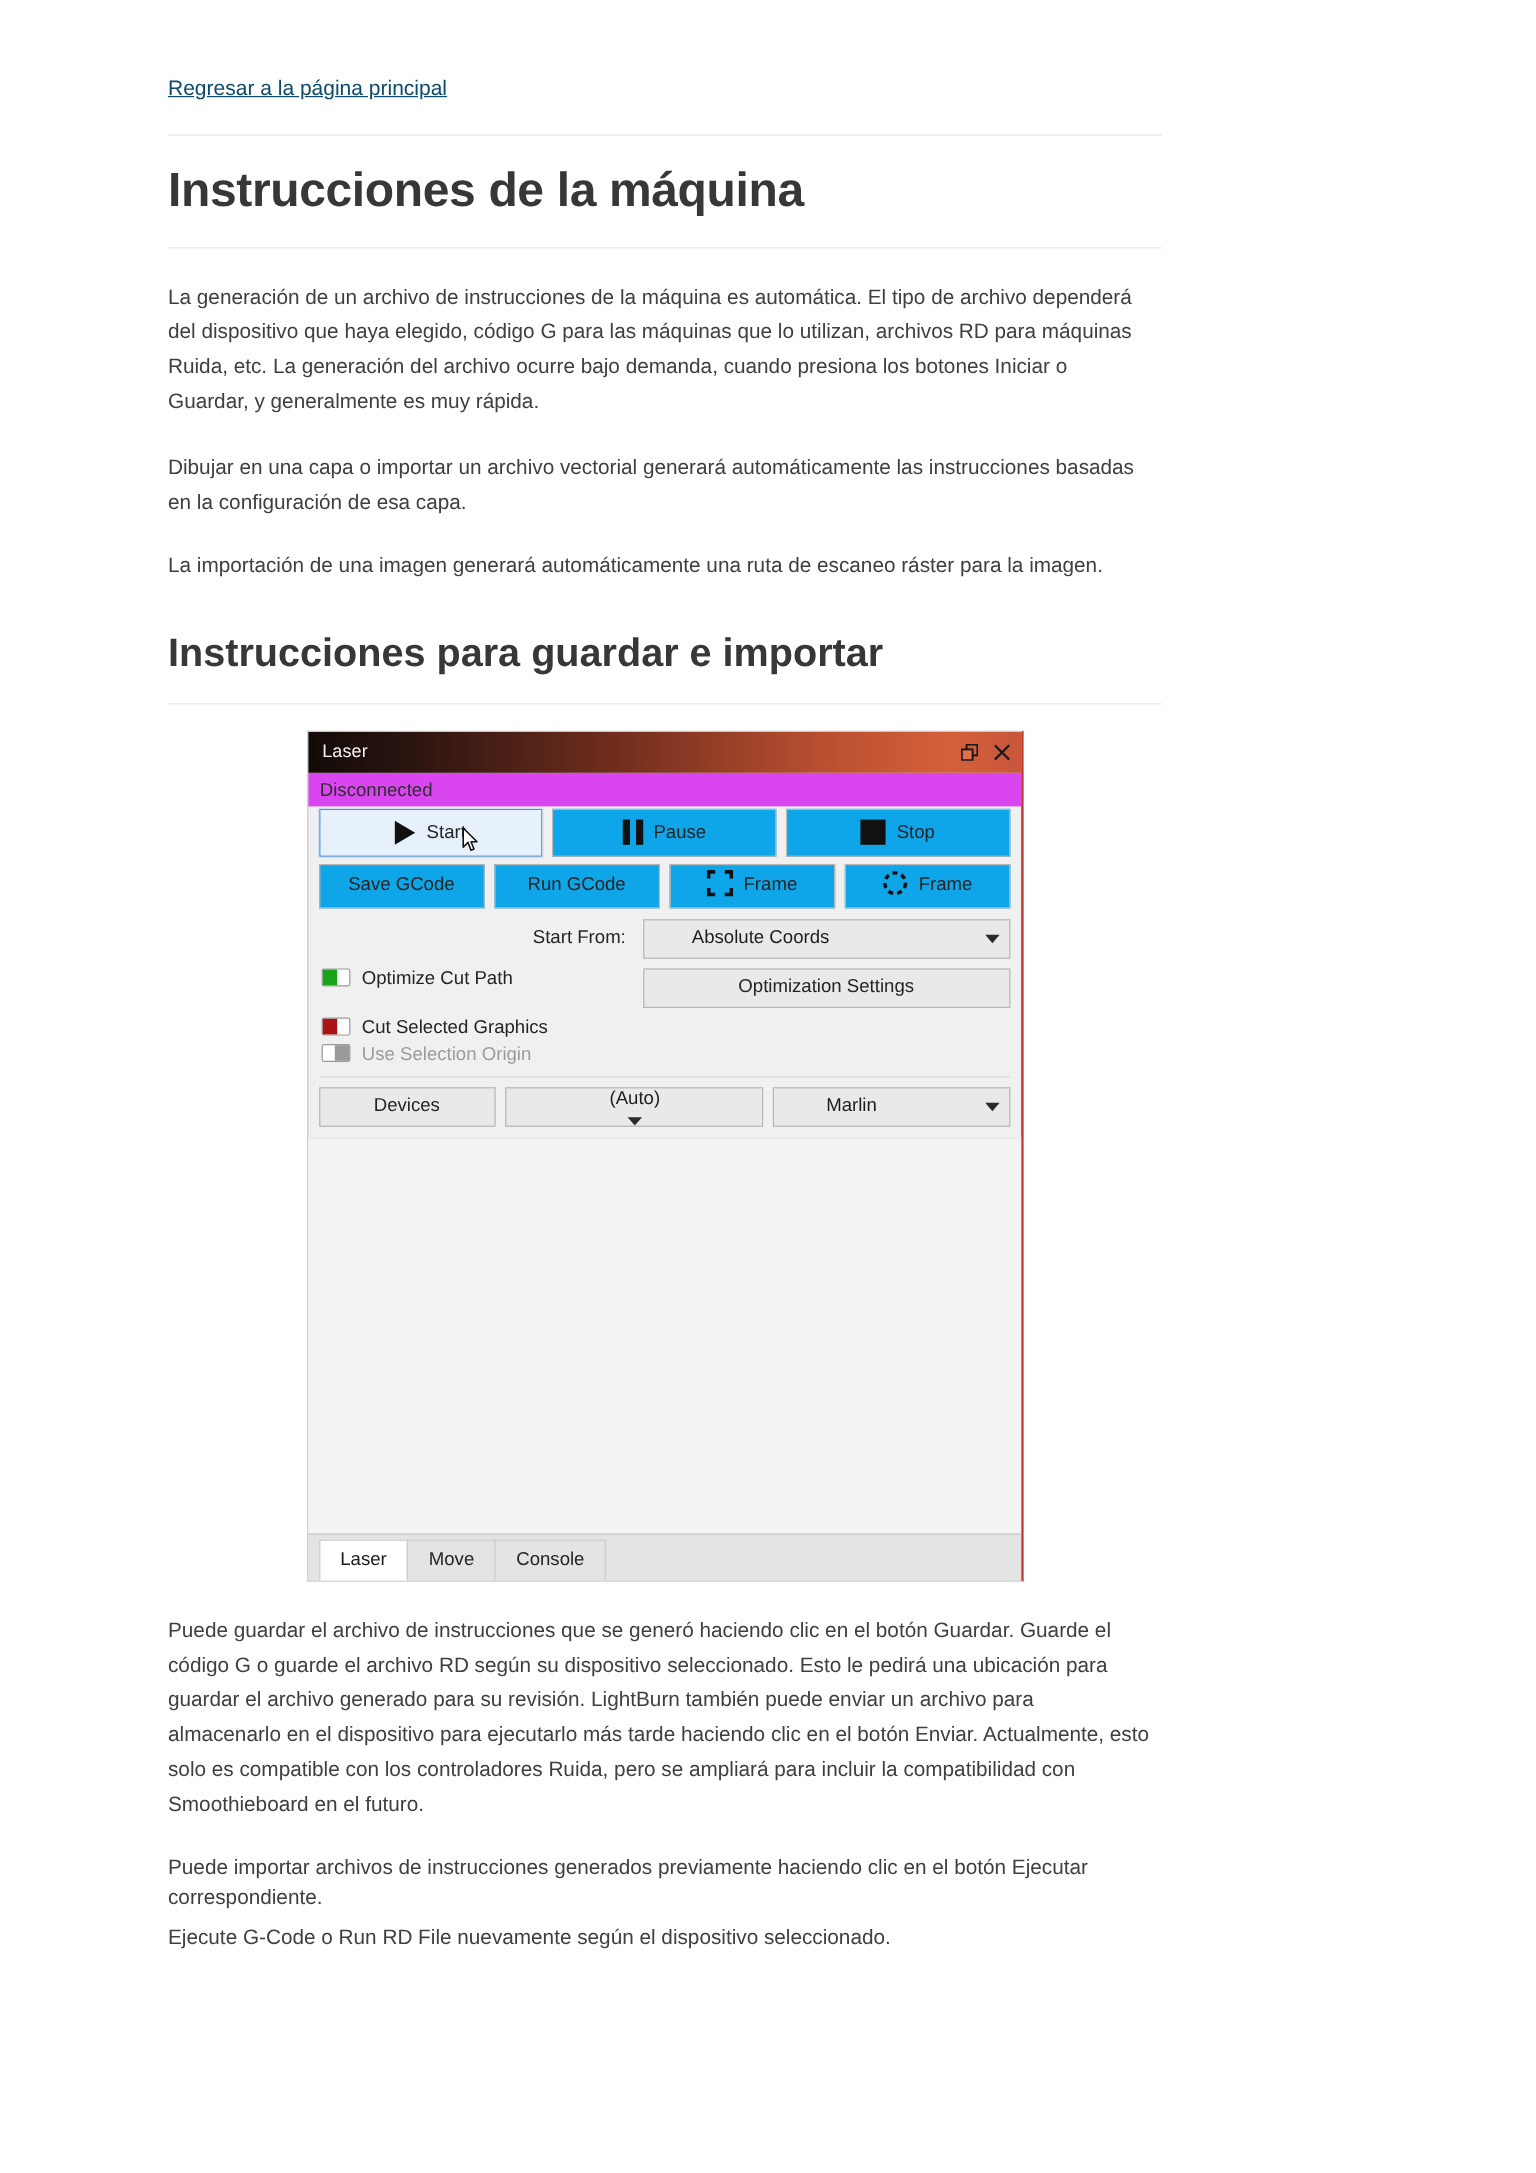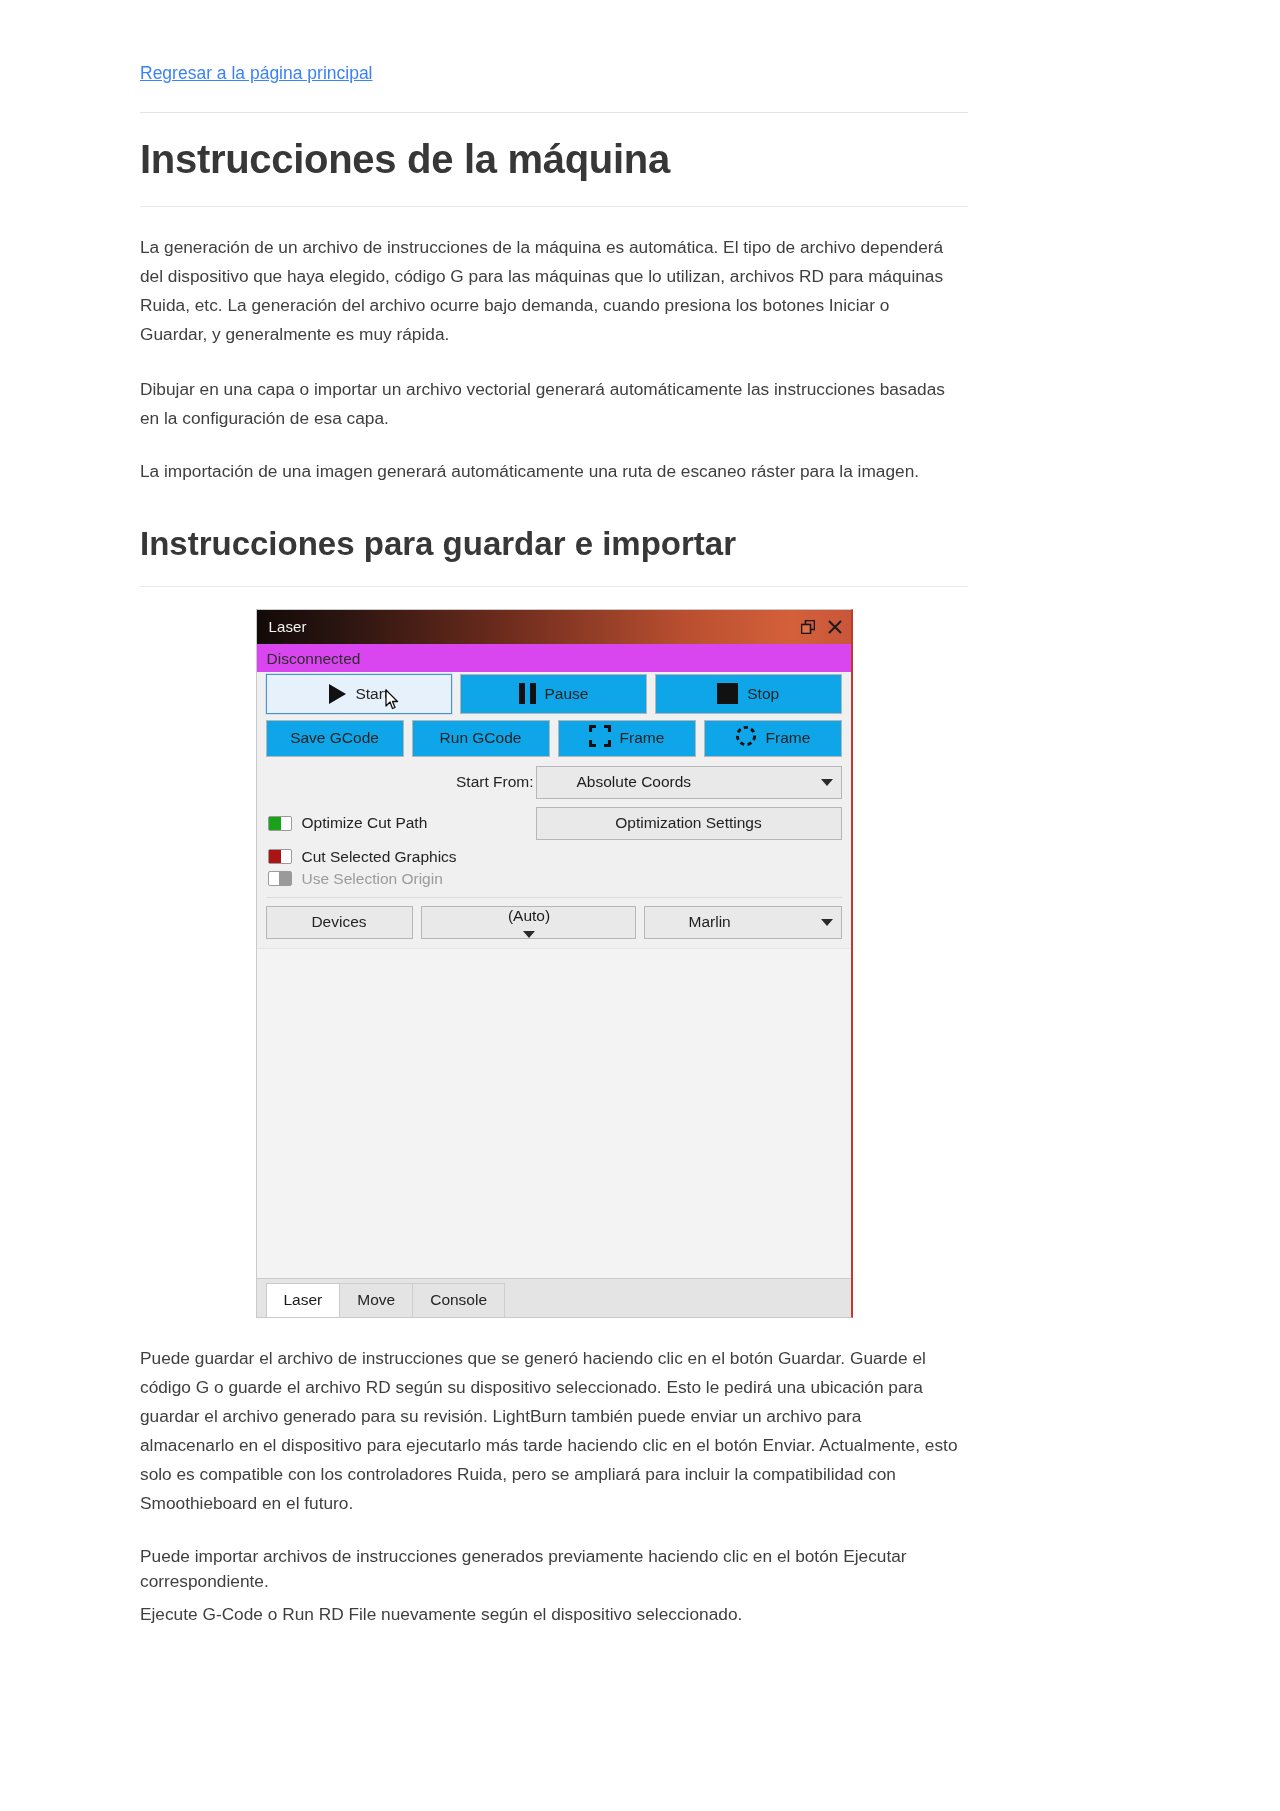--- a/index.html
+++ b/index.html
@@ -17,21 +17,21 @@
     width: 1280px;
     min-height: 1811px;
     background: #fff;
     position: relative;
   }
   .content {
     padding: 62px 140px 0 140px;
     width: 1280px;
   }
   a.backlink {
-    color: #3b82f6;
+    color: #0c4a6e;
     font-size: 17.5px;
     text-decoration: underline;
     display: inline-block;
     line-height: 1.3;
     font-family: "Liberation Sans", sans-serif;
   }
   .rule {
     border: 0;
     border-top: 1px solid #e3e3e3;
     margin: 27px 0 0 0;
@@ -156,21 +156,21 @@
     position: absolute;
     left: 118px; top: 14px;
     width: 15px; height: 22px;
     pointer-events: none;
   }
 
   .startfrom-row {
     display: flex;
     align-items: center;
     padding: 9px 9px 0 9px;
-    gap: 0;
+    gap: 12px;
   }
   .startfrom-label {
     font-size: 15.5px;
     color: #242424;
     margin-left: auto;
     padding-right: 2px;
   }
   .lb-combo {
     height: 33px;
     background: #e9e9e9;
@@ -186,21 +186,21 @@
   .caret {
     width: 0; height: 0;
     border-left: 6px solid transparent;
     border-right: 6px solid transparent;
     border-top: 7px solid #2a2a2a;
   }
   .combo-startfrom { width: 306px; padding-left: 40px; }
 
   .opt-row {
     display: flex;
-    align-items: center;
+    align-items: flex-start;
     padding: 8px 9px 0 11px;
     gap: 10px;
   }
   .toggle {
     width: 24px; height: 15px;
     border: 1px solid #9a9a9a;
     border-radius: 2px;
     background: #ffffff;
     position: relative;
     flex: none;

